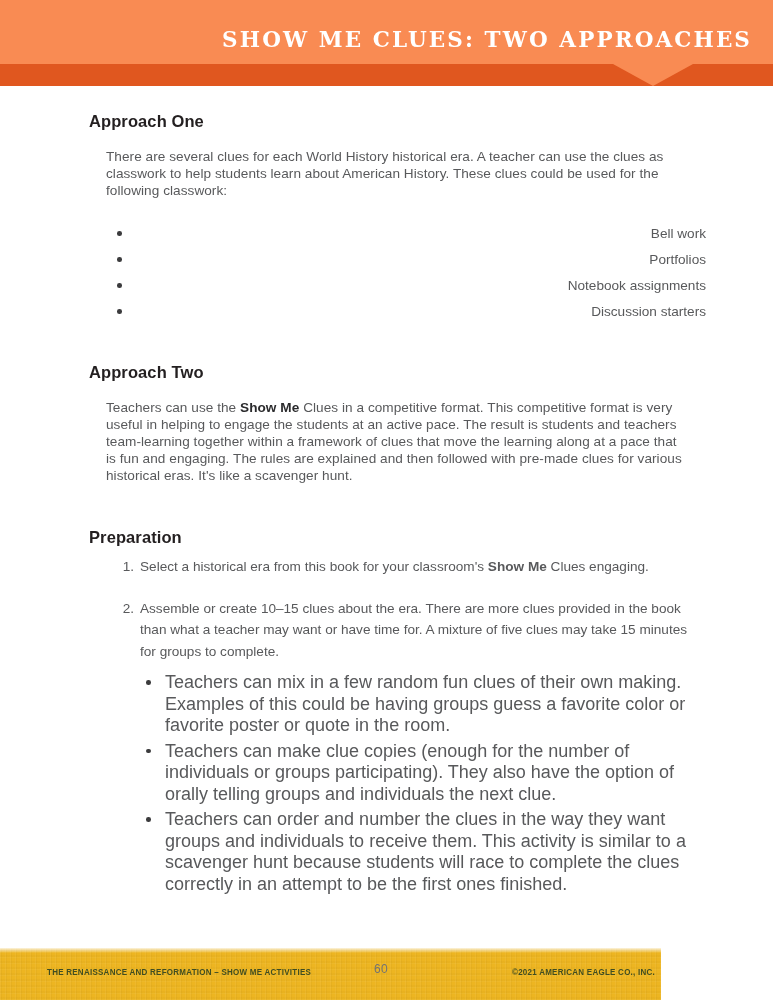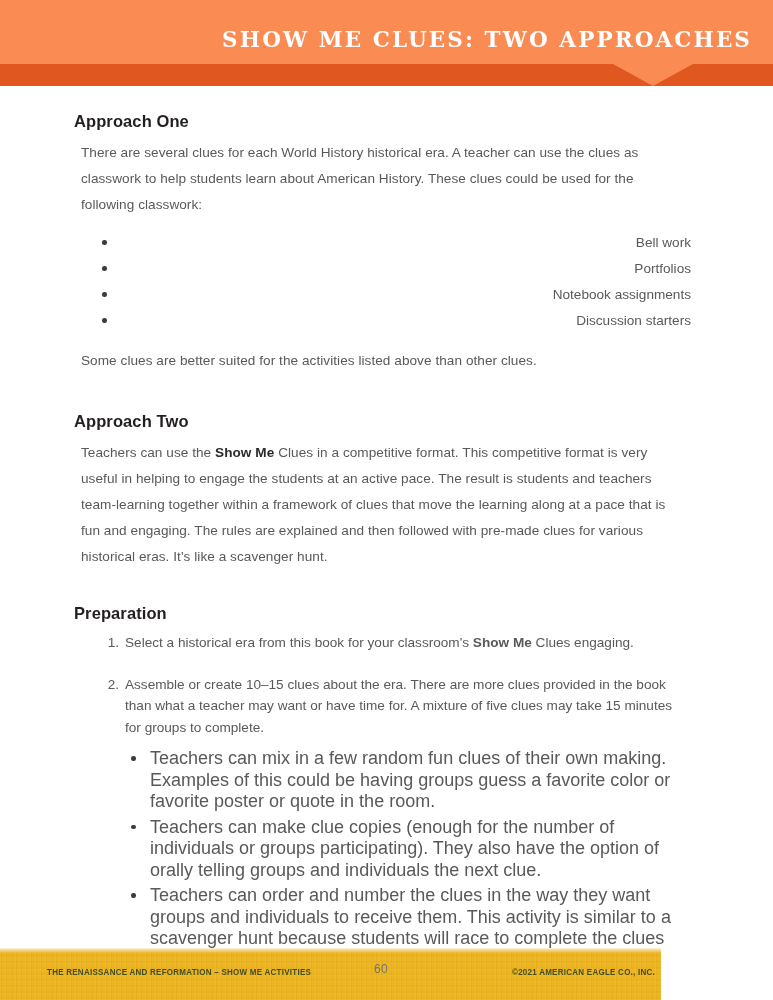--- a/index.html
+++ b/index.html
@@ -61,36 +61,36 @@
     font-weight: bold;
     letter-spacing: 2.1px;
     line-height: 1;
     white-space: nowrap;
     margin-left: 40px;
   }
 
   
   .content {
     position: absolute;
-    left: 74px;
+    left: 89px;
     top: 112px;
     width: 617px;
   }
   .section-heading {
     font-size: 16.5px;
     font-weight: bold;
     color: #231f20;
     margin: 0 0 9px 0;
     letter-spacing: 0.1px;
   }
   .body-text {
     font-size: 13.6px;
     color: #58595b;
-    line-height: 26px;
-    margin: 7px;
+    line-height: 17px;
+    margin: 17px;
     letter-spacing: 0.05px;
   }
   .body-text b {
     color: #2b2b2d;
     font-weight: bold;
   }
 
   .gap-after-para-1 { height: 7px; }
   .gap-after-bullets { height: 5px; }
   .gap-section { height: 31px; }
@@ -280,21 +280,20 @@
       <span>Notebook assignments</span>
     </li>
     <li>
       <span class="bullet-dot"></span>
       <span>Discussion starters</span>
     </li>
   </ul>
 
   <div class="gap-after-bullets"></div>
 
-  <p class="body-text">Some clues are better suited for the activities listed above than other clues.</p>
 
   <div class="gap-section"></div>
 
   <h2 class="section-heading">Approach Two</h2>
   <p class="body-text"><span>Teachers can use the </span><b>Show Me</b><span> Clues in a competitive format. This competitive format is very useful in helping to engage the students at an active pace. The result is students and teachers team-learning together within a framework of clues that move the learning along at a pace that is fun and engaging. The rules are explained and then followed with pre-made clues for various historical eras. It's like a scavenger hunt.</span></p>
 
   <div class="gap-section-small"></div>
 
   <h2 class="section-heading">Preparation</h2>
 

